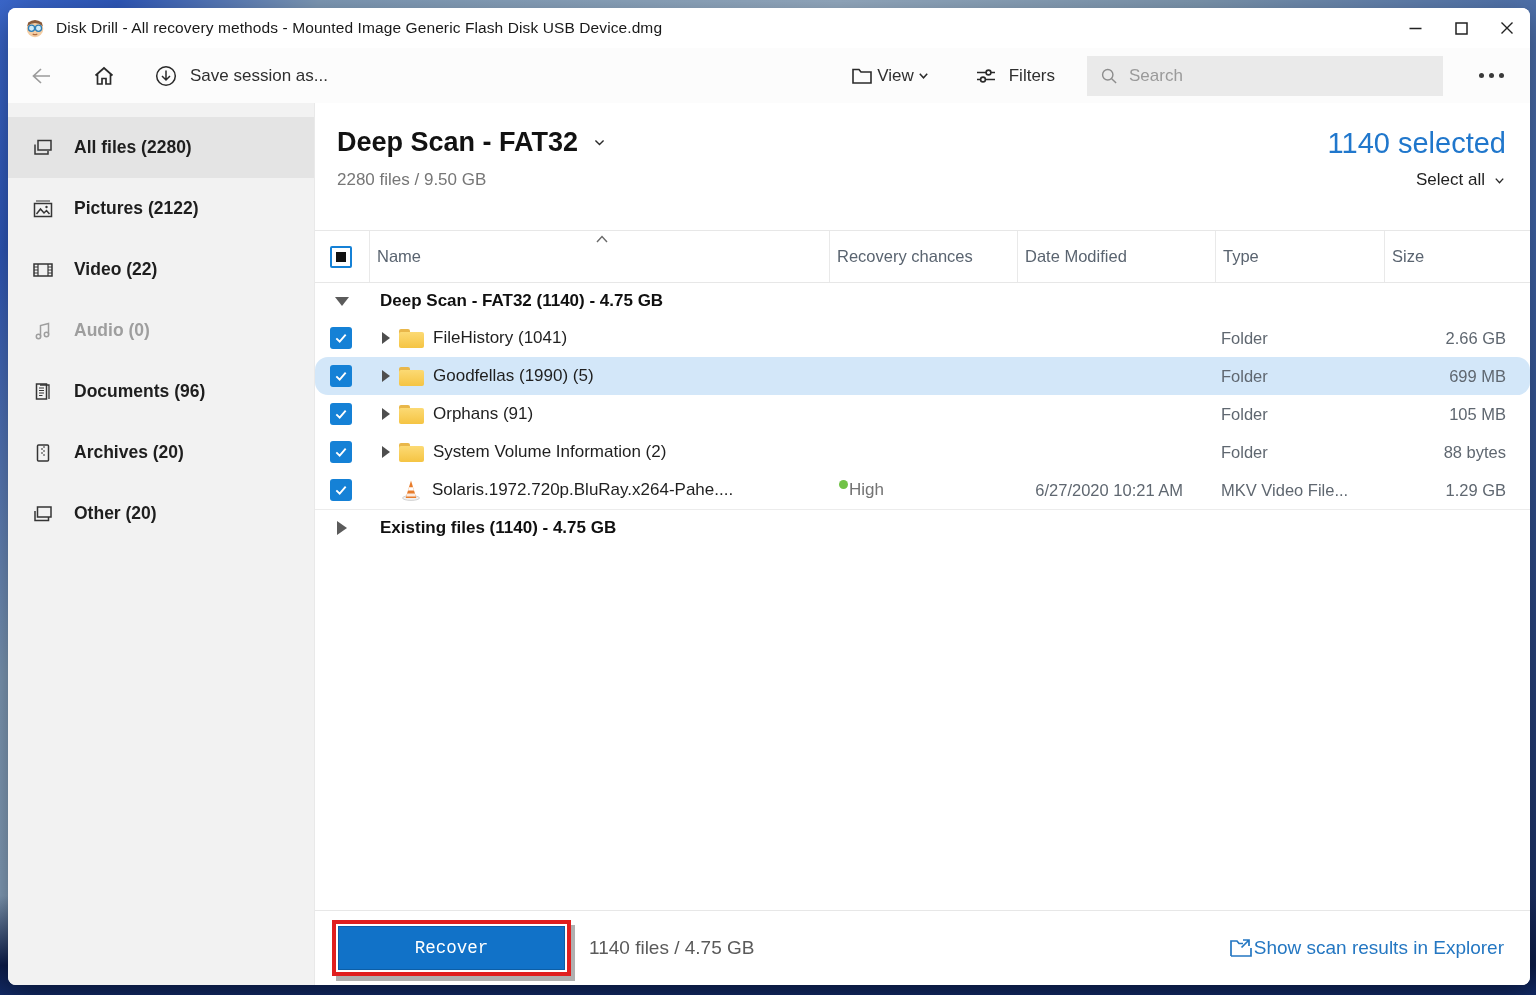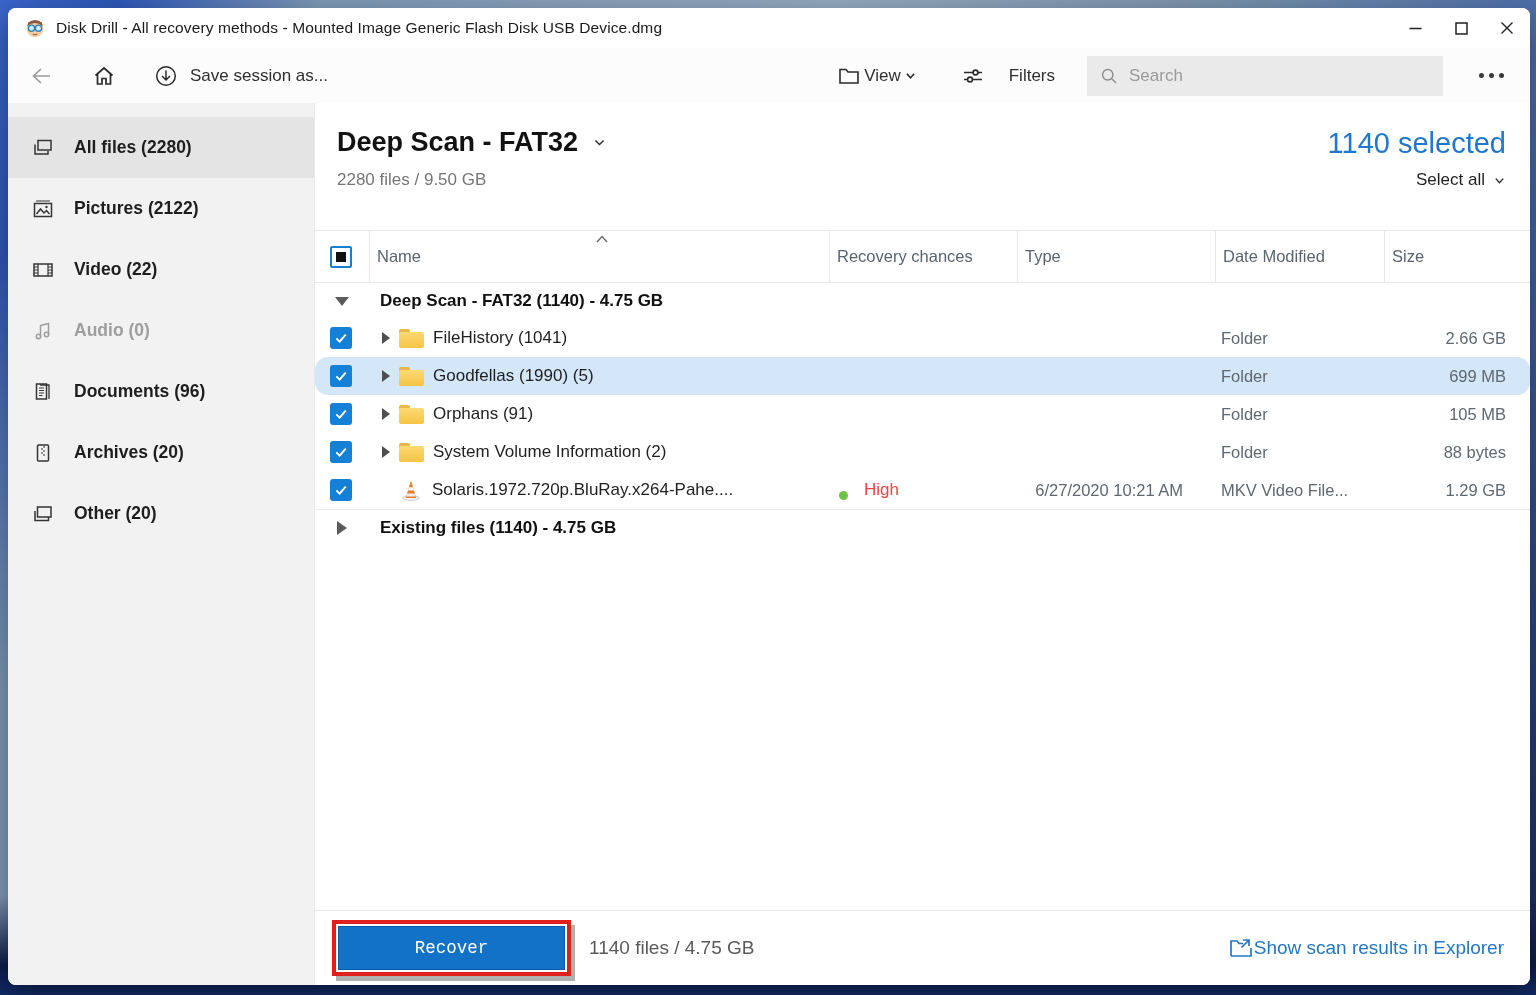--- a/index.html
+++ b/index.html
@@ -25,21 +25,21 @@
   .win-btn { width:46px; height:100%; display:flex; align-items:center; justify-content:center; color:#222; }
   
   .toolbar { height:55px; flex:0 0 55px; display:flex; align-items:center; background:#fcfcfc; padding:0 18px 0 22px; }
   .tb-icon { width:24px; height:24px; display:inline-block; }
   .tb-btn { display:flex; align-items:center; gap:10px; color:#2f2f2f; font-size:17px; }
   .back { color:#9b9b9b; margin-right:38px; }
   .home { margin-right:38px; }
   .save-session { gap:12px; }
   .tb-right { margin-left:auto; display:flex; align-items:center; }
   .view-btn { margin-right:44px; gap:3px; }
-  .filters-btn { margin-right:32px; gap:24px; }
+  .filters-btn { margin-right:32px; gap:11px; }
   .chev { width:13px; height:13px; }
   .searchbox { width:356px; height:40px; background:#eaeaea; display:flex; align-items:center; padding:0 12px; margin-right:28px; }
   .searchbox input { border:none; outline:none; background:transparent; font-size:17px; color:#444; width:100%; font-family:inherit; }
   .searchbox input::placeholder { color:#9a9a9a; }
   .more-btn { display:flex; gap:5px; padding:6px 8px; }
   .dot3 { width:5px; height:5px; border-radius:50%; background:#3a3a3a; }
   
   .app-body { flex:1; display:flex; min-height:0; }
   .sidebar { width:307px; flex:0 0 307px; background:#f2f2f2; border-right:1px solid #e9e9e9; padding-top:14px; }
   .side-item { height:61px; display:flex; align-items:center; padding-left:24px; gap:20px; font-size:17.5px; font-weight:700; color:#1e1e1e; cursor:default; }
@@ -63,21 +63,21 @@
   .thead .h0 { border-left:none; padding-left:15px; }
   .sort-caret { position:absolute; top:3px; left:49%; width:14px; height:10px; color:#6a6a6a; }
   .rows { flex:1; overflow:hidden; }
   .trow { height:38px; font-size:17px; color:#1f1f1f; }
   .trow.group { height:36px; font-weight:700; color:#101010; }
   .trow.highlight { background:#d3e7f9;border-radius:13px; }
   .trow.sep-top { border-top:1px solid #ececec; }
   .cell-check { display:flex; align-items:center; padding-left:15px; }
   .cell-name { display:flex; align-items:center; padding-left:13px; gap:9px; min-width:0; overflow:hidden; white-space:nowrap; }
   .group .cell-name { grid-column:2 / 7; padding-left:11px; }
-  .cell-rec { display:flex; align-items:flex-end; gap:16px; padding-left:10px; color:#ef4444; }
+  .cell-rec { display:flex; align-items:flex-start; gap:1px; padding-left:10px; color:#737373; }
   .cell-date { text-align:right; padding-right:32px; }
   .cell-type { padding-left:6px; }
   .cell-size { text-align:right; padding-right:24px; }
   .meta { color:#5f6770; font-size:16.5px; }
   
   .tri-down { width:0; height:0; border-left:7px solid transparent; border-right:7px solid transparent; border-top:9px solid #5b5b5b; margin-left:5px; }
   .tri-right-lg { width:0; height:0; border-top:7px solid transparent; border-bottom:7px solid transparent; border-left:10px solid #5b5b5b; margin-left:7px; }
   .tri-right-sm { width:0; height:0; border-top:6px solid transparent; border-bottom:6px solid transparent; border-left:8px solid #4e4e4e; flex:0 0 8px; }
   .arrow-spacer { flex:0 0 8px; }
   
@@ -276,24 +276,24 @@
         <div class="hcell" style="position:relative;">
           <svg class="sort-caret" viewBox="0 0 14 10" fill="none" stroke="#6a6a6a" stroke-width="1.4">
               <path d="M2 8 l5-5.5 5 5.5"></path>
             </svg>
           <span>Name</span>
         </div>
         <div class="hcell">
             <span>Recovery chances</span>
           </div>
         <div class="hcell">
+            <span>Date Modified</span>
+          </div>
+        <div class="hcell">
             <span>Type</span>
-          </div>
-        <div class="hcell">
-            <span>Date Modified</span>
           </div>
         <div class="hcell">
             <span>Size</span>
           </div>
       </div>
 
       <div class="rows">
 
         <div class="tgrid trow group">
           <div class="cell-check">

